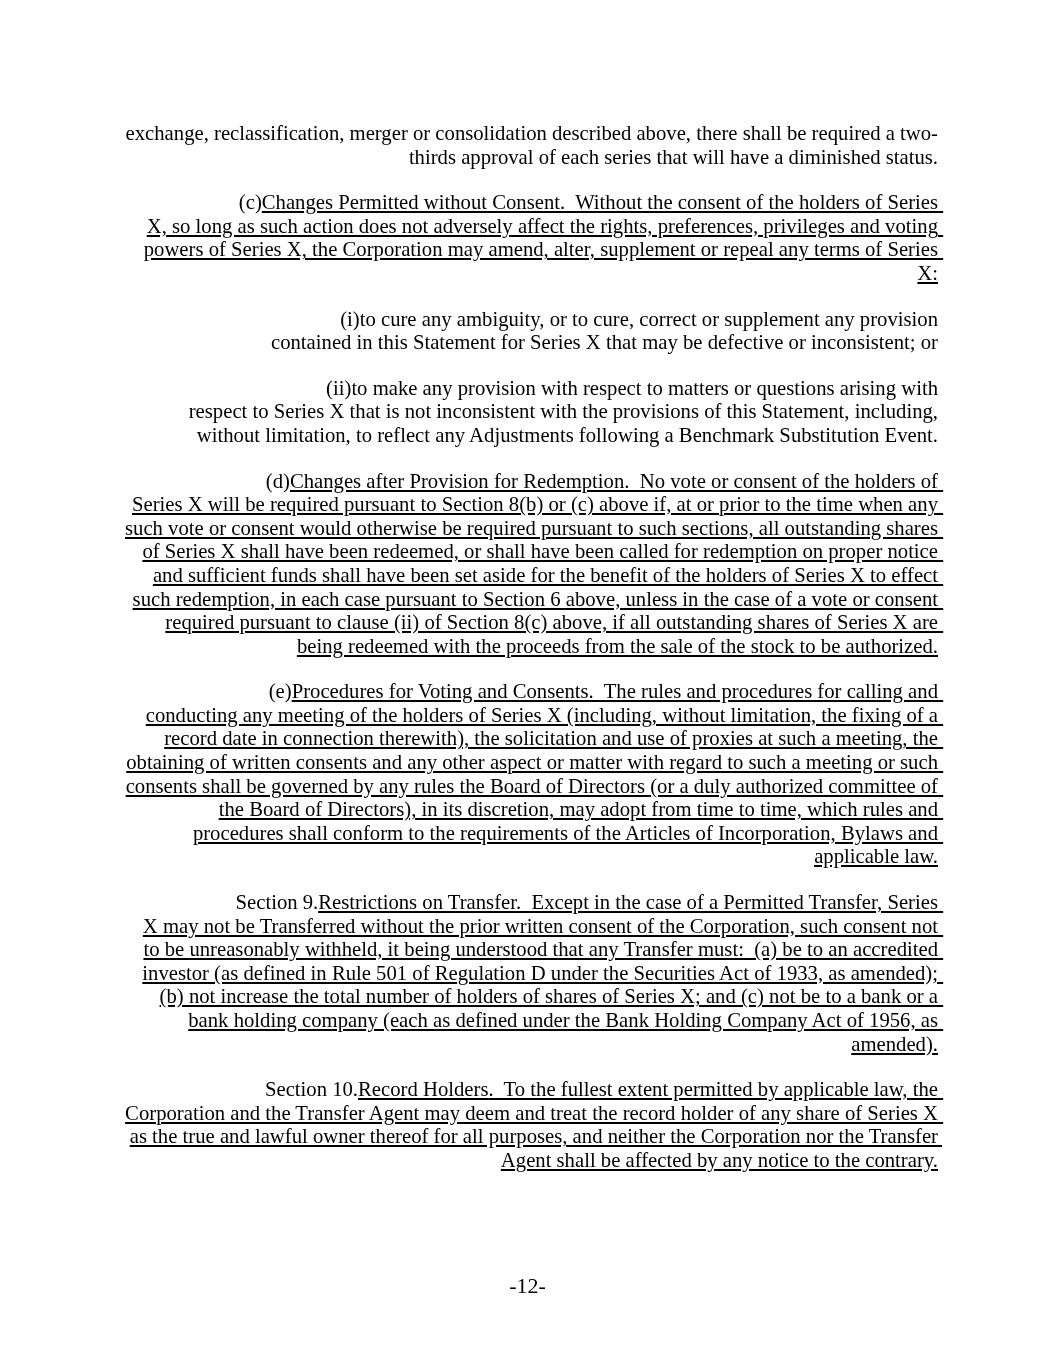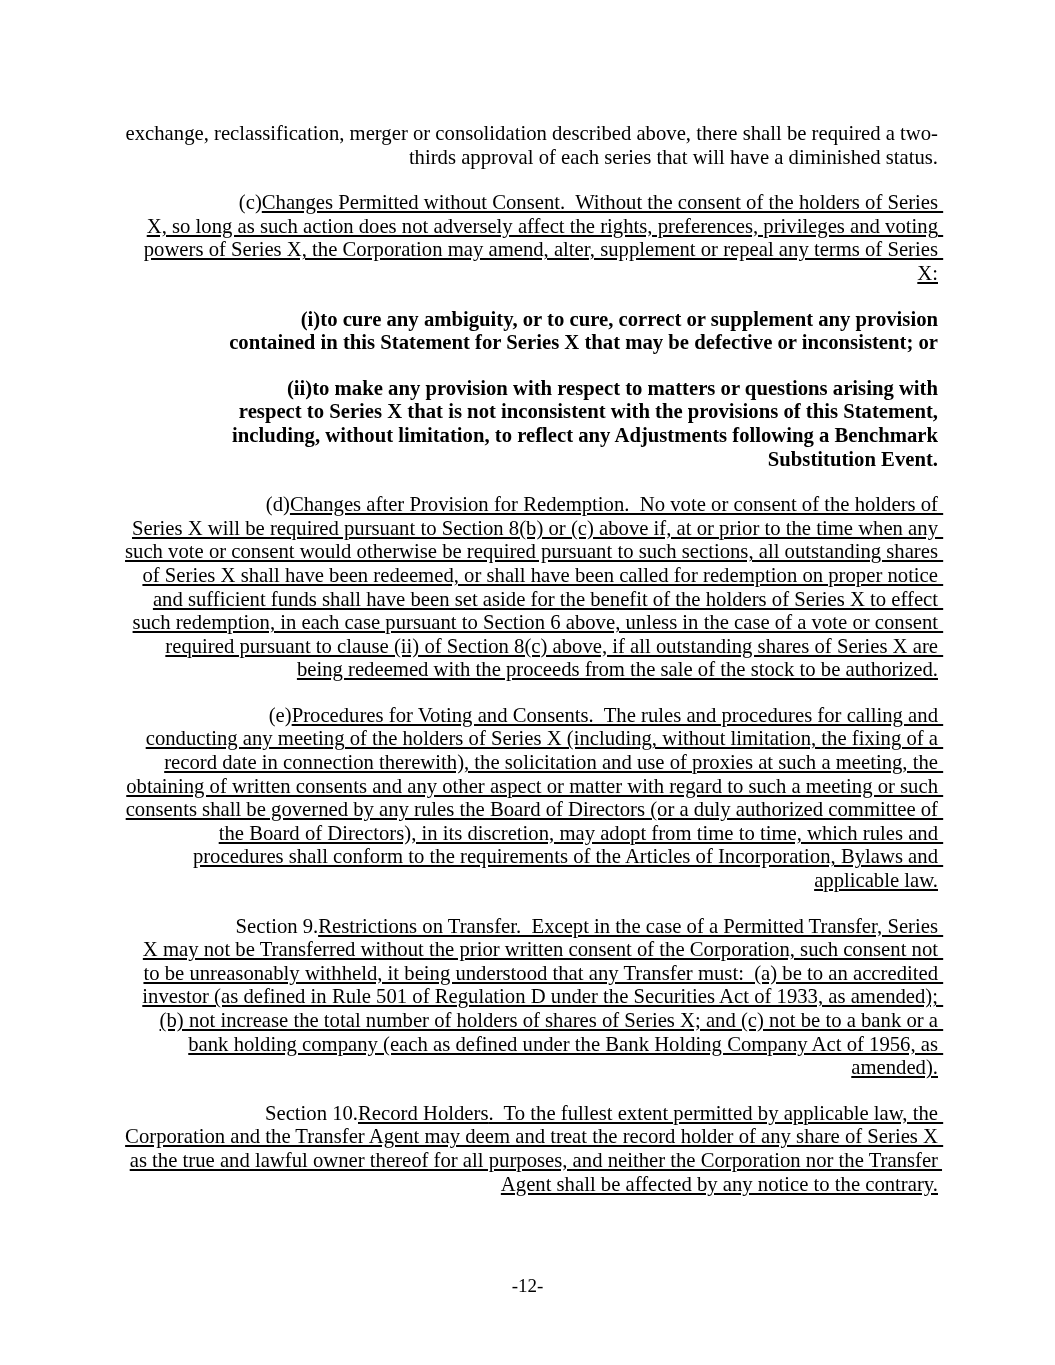--- a/index.html
+++ b/index.html
@@ -20,35 +20,35 @@
     font-size: 20.7px;
     line-height: 23.6px;
     text-align: right;
   }
   .doc p {
     margin: 22px 0 0 0;
     white-space: pre-wrap;
   }
   .doc p:first-child { margin-top: 0; }
   .doc p.indent { text-indent: 62px; text-decoration: underline; }
-  .doc p.clause { margin-left: 55px; text-indent: 62px; font-weight: bold; }
+  .doc p.clause { margin-left: 55px; text-indent: 62px; }
   .marker {
     display: inline-block;
     width: 62px;
     text-indent: 0;
   }
   .marker.wide { width: 124px; }
   .heading { text-decoration: underline; }
   .page-footer {
     position: absolute;
     top: 1274px;
     left: 0;
     width: 1055px;
     text-align: center;
-    font-size: 19px;
+    font-size: 22px;
     line-height: 23.6px;
   }
 </style>
 </head>
 <body>
 
 <div class="doc">
 
   <p><span>exchange, reclassification, merger or consolidation described above, there shall be required a two-thirds approval of each series that will have a diminished status.</span></p>
 

